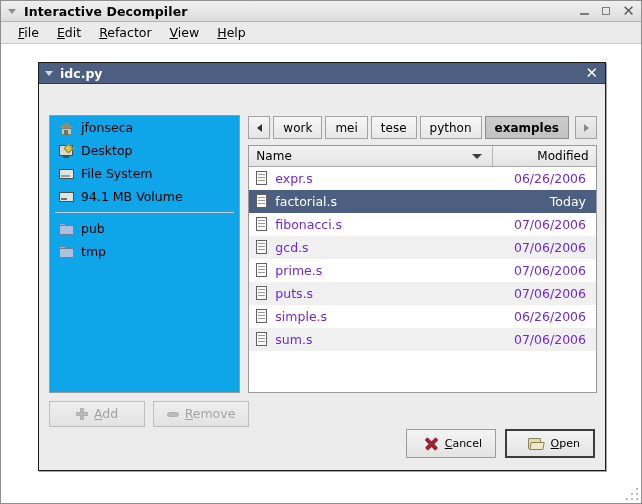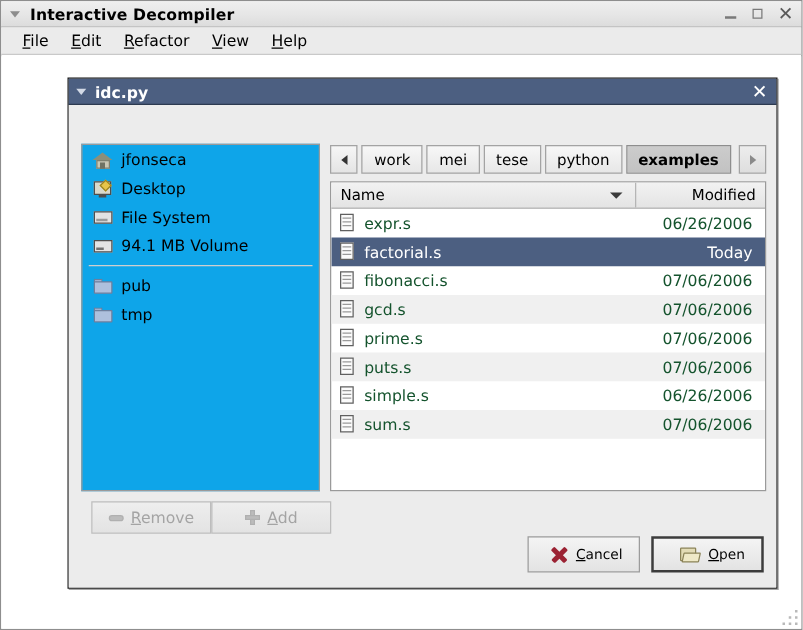--- a/index.html
+++ b/index.html
@@ -116,21 +116,20 @@
 
   
   #dialog {
     position: absolute;
     left: 37px; top: 61px;
     width: 568px; height: 409px;
     background: #ececec;
     border: 1px solid #1b1b1b;
     box-sizing: border-box;
     box-shadow: 1px 1px 0 rgba(0,0,0,0.35);
-    margin-left: 16px;
   }
   #dialog-titlebar {
     position: absolute;
     left: 0; top: 0;
     width: 100%; height: 21px;
     background: #4c5f81;
     border-bottom: 1px solid #2c3a50;
     box-sizing: border-box;
     display: flex; align-items: center;
     color: #ffffff;
@@ -337,21 +336,21 @@
     border-left: 5px solid transparent;
     border-right: 5px solid transparent;
     border-top: 5px solid #3b3b3b;
   }
   #rows { flex: 1; overflow: hidden; }
   .file-row {
     display: flex; align-items: center;
     height: 23px;
     font-size: 12.5px;
     cursor: default;
-    color: #14532d;
+    color: #6d28d9;
   }
   .file-row.alt { background: #f0f0f0; }
   .file-row.sel { background: #4c5f81; color: #ffffff; }
   .fr-name { display: flex; align-items: center; width: 244px; padding-left: 7px; box-sizing: border-box; }
   .fr-mod { flex: 1; text-align: right; padding-right: 10px; }
   .doc-icon { width: 12px; height: 15px; position: relative; flex: 0 0 12px; }
   .doc-icon .pg {
     position: absolute; left: 0; top: 0;
     width: 11px; height: 14px;
     background: #fbfbfb; border: 1px solid #606060; box-sizing: border-box;
@@ -678,27 +677,27 @@
                 </span>
                 <span class="fr-mod">07/06/2006</span>
               </div>
 
             </div>
           </div>
         </div>
       </div>
 
       <div id="action-row">
+        <div class="btn disabled" id="btn-add">
+          <span class="plus-ico"></span>
+          <span><span class="mn">A</span><span>dd</span></span>
+        </div>
         <div class="btn disabled" id="btn-remove">
           <span class="minus-ico"></span>
           <span><span class="mn">R</span><span>emove</span></span>
-        </div>
-        <div class="btn disabled" id="btn-add">
-          <span class="plus-ico"></span>
-          <span><span class="mn">A</span><span>dd</span></span>
         </div>
       </div>
 
       <div id="footer-row">
         <div class="footer-btn">
           <span class="x-ico"></span>
           <span><span class="mn">C</span><span>ancel</span></span>
         </div>
         <div class="footer-btn default">
           <span class="open-ico">

